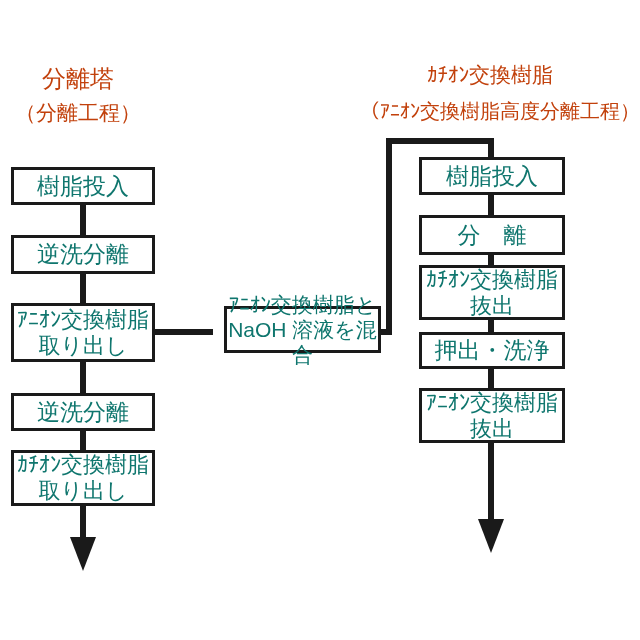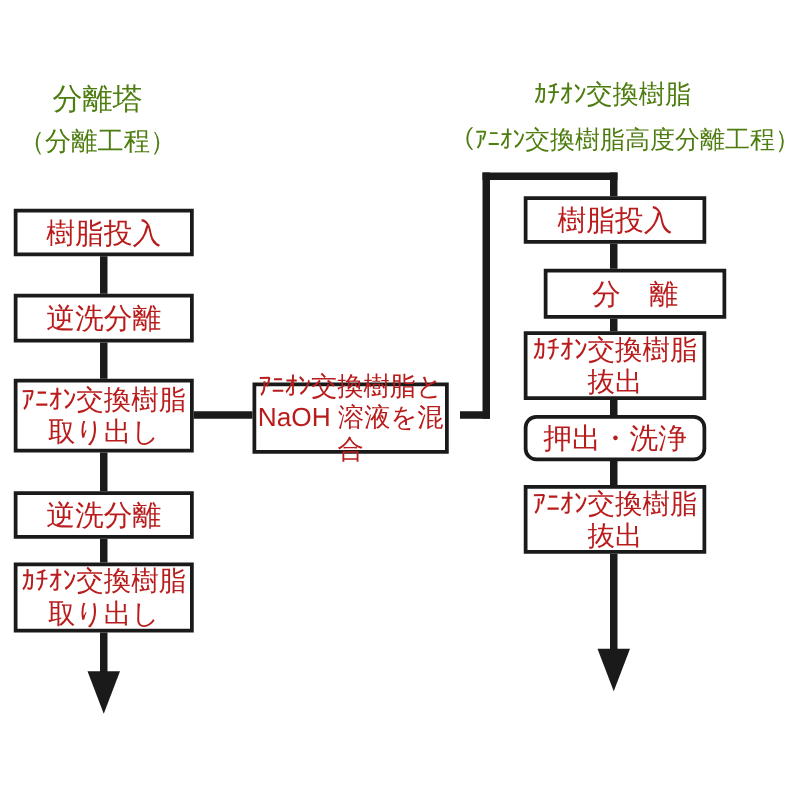--- a/index.html
+++ b/index.html
@@ -12,36 +12,36 @@
     width: 640px;
     height: 640px;
     background: #ffffff;
     font-family: "Liberation Sans", sans-serif;
     color: #1a1a1a;
     overflow: hidden;
   }
   .hd {
     position: absolute;
     text-align: center;
-    color: #4d7c0f;
+    color: #c2410c;
     white-space: nowrap;
   }
   .fbox {
     position: absolute;
     box-sizing: border-box;
     border: 3px solid #1a1a1a;
     background: #ffffff;
     display: flex;
     align-items: center;
     justify-content: center;
     text-align: center;
     white-space: pre-line;
     font-size: 23px;
     line-height: 27px;
-    color: #b91c1c;
+    color: #0f766e;
     z-index: 2;
   }
   .line {
     position: absolute;
     background: #1a1a1a;
     z-index: 1;
   }
   .arrowhead {
     position: absolute;
     width: 0;
@@ -60,27 +60,27 @@
   #rs { left: 356px; top: 98px;  width: 288px; font-size: 20px; }
 
   
   #lb1 { left: 11px; top: 167px; width: 144px; height: 38px; }
   #lb2 { left: 11px; top: 235px; width: 144px; height: 39px; }
   #lb3 { left: 11px; top: 303px; width: 144px; height: 59px; font-size: 22px; line-height: 26px; }
   #lb4 { left: 11px; top: 393px; width: 144px; height: 38px; }
   #lb5 { left: 11px; top: 450px; width: 144px; height: 56px; font-size: 22px; line-height: 26px; }
 
   
-  #mb  { left: 202px; top: 306px; width: 157px; height: 57px; font-size: 21px; line-height: 25px; }
+  #mb  { left: 224px; top: 306px; width: 157px; height: 47px; font-size: 21px; line-height: 25px; }
 
   
   #rb1 { left: 419px; top: 157px; width: 146px; height: 38px; }
-  #rb2 { left: 419px; top: 215px; width: 146px; height: 40px; margin-left: 16px; }
+  #rb2 { left: 419px; top: 215px; width: 146px; height: 40px; }
   #rb3 { left: 419px; top: 265px; width: 146px; height: 55px; font-size: 22px; line-height: 26px; }
-  #rb4 { left: 419px; top: 332px; width: 146px; height: 37px; border-radius: 10px; }
+  #rb4 { left: 419px; top: 332px; width: 146px; height: 37px; }
   #rb5 { left: 419px; top: 388px; width: 146px; height: 55px; font-size: 22px; line-height: 26px; }
 
   
   #lc1 { left: 80px; top: 204px; width: 6px; height: 32px; }
   #lc2 { left: 80px; top: 272px; width: 6px; height: 32px; }
   #lc3 { left: 80px; top: 360px; width: 6px; height: 34px; }
   #lc4 { left: 80px; top: 429px; width: 6px; height: 22px; }
   #lsh { left: 80px; top: 504px; width: 6px; height: 35px; }
   #lah { left: 70px; top: 537px; }
 

